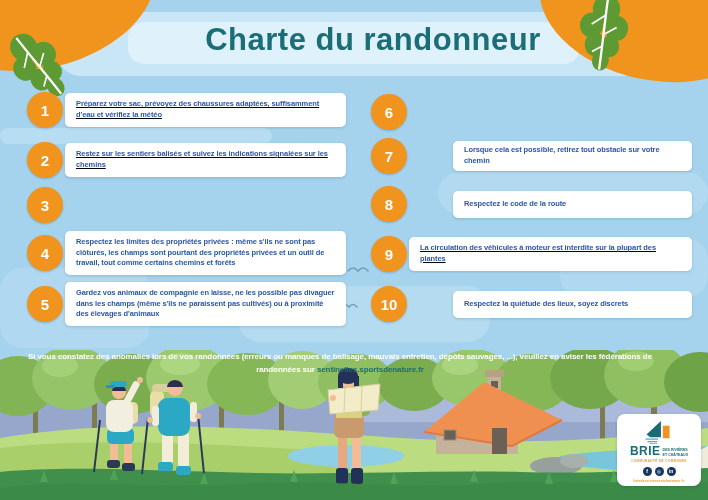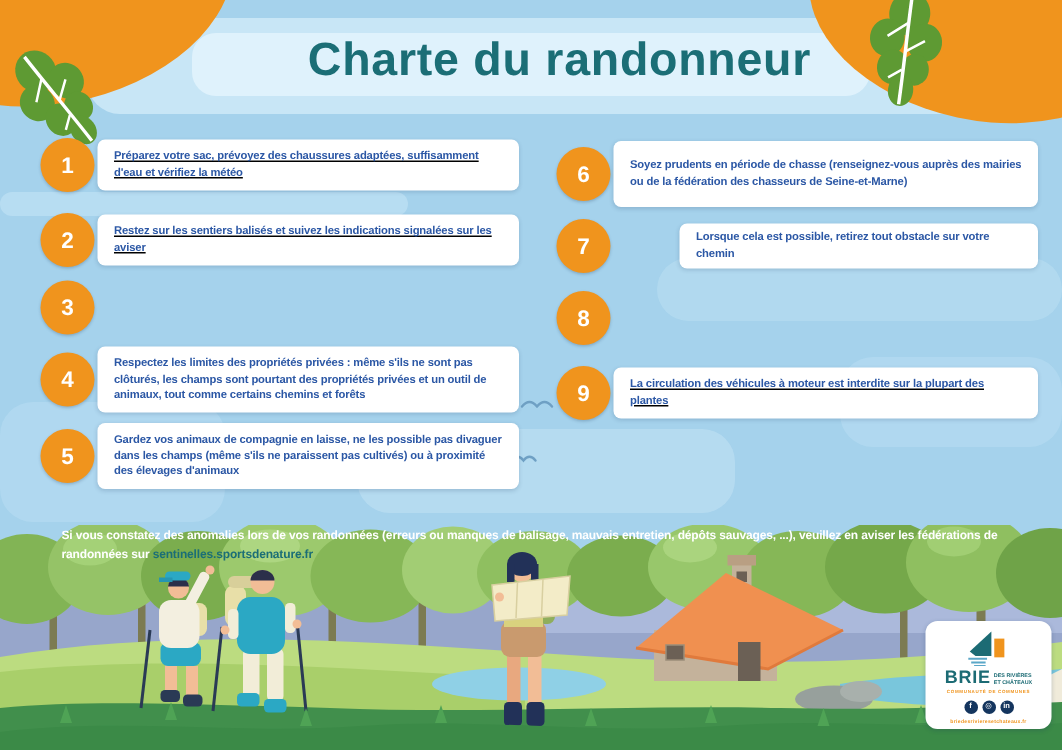--- a/index.html
+++ b/index.html
@@ -48,21 +48,21 @@
     margin:0;padding:4px 9px 4px 11px;color:#2B57A5;font-weight:700;
     font-size:7.5px;line-height:1.42;letter-spacing:-.1px;
   }
   .h1{min-height:27px;margin-left:46px;} .h2{min-height:34px;text-decoration:underline;} .h3{min-height:44px;}
   
   .birds{position:absolute;left:0;top:0;pointer-events:none;}
   
   .scene{position:absolute;left:0;bottom:0;width:708px;height:150px;display:block;}
   
   .footer-note{
-    position:absolute;left:41px;top:342px;width:640px;text-align:left;z-index:5;
+    position:absolute;left:20px;top:342px;width:640px;text-align:center;z-index:5;
     color:#fff;font-weight:700;font-size:8px;line-height:1.65;letter-spacing:-.1px;
   }
   .footer-note .link{color:#1B6E76;}
   
   .logo-card{
     position:absolute;left:617px;top:414px;width:84px;height:72px;background:#fff;
     border-radius:8px;z-index:6;display:flex;flex-direction:column;align-items:center;
     padding:5px 3px 3px;box-shadow:0 1px 3px rgba(20,50,90,.2);
   }
   .brand-row{display:flex;align-items:flex-end;gap:2px;margin-top:1px;}
@@ -130,60 +130,66 @@
   <div class="col col-left">
     <div class="rule-row" style="margin-bottom:14px">
       <div class="badge">1</div>
       <div class="card h2">
           <p>Préparez votre sac, prévoyez des chaussures adaptées, suffisamment d'eau et vérifiez la météo</p>
         </div>
     </div>
     <div class="rule-row" style="margin-bottom:9px">
       <div class="badge">2</div>
       <div class="card h2">
-          <p>Restez sur les sentiers balisés et suivez les indications signalées sur les aviser</p>
+          <p>Restez sur les sentiers balisés et suivez les indications signalées sur les chemins</p>
         </div>
     </div>
     <div class="rule-row" style="margin-bottom:8px">
       <div class="badge">3</div>
     </div>
     <div class="rule-row" style="margin-bottom:7px">
       <div class="badge">4</div>
       <div class="card h3">
-          <p>Respectez les limites des propriétés privées : même s'ils ne sont pas clôturés, les champs sont pourtant des propriétés privées et un outil de animaux, tout comme certains chemins et forêts</p>
+          <p>Respectez les limites des propriétés privées : même s'ils ne sont pas clôturés, les champs sont pourtant des propriétés privées et un outil de travail, tout comme certains chemins et forêts</p>
         </div>
     </div>
     <div class="rule-row">
       <div class="badge">5</div>
       <div class="card h3">
           <p>Gardez vos animaux de compagnie en laisse, ne les possible pas divaguer dans les champs (même s'ils ne paraissent pas cultivés) ou à proximité des élevages d'animaux</p>
         </div>
     </div>
   </div>
 
   <div class="col col-right">
     <div class="rule-row" style="margin-bottom:8px">
       <div class="badge">6</div>
-      <div class="card h3">
-          <p>Soyez prudents en période de chasse (renseignez-vous auprès des mairies ou de la fédération des chasseurs de Seine-et-Marne)</p>
-        </div>
     </div>
     <div class="rule-row" style="margin-bottom:12px">
       <div class="badge">7</div>
       <div class="card h1">
           <p>Lorsque cela est possible, retirez tout obstacle sur votre chemin</p>
         </div>
     </div>
     <div class="rule-row" style="margin-bottom:14px">
       <div class="badge">8</div>
+      <div class="card h1">
+          <p>Respectez le code de la route</p>
+        </div>
     </div>
     <div class="rule-row" style="margin-bottom:14px">
       <div class="badge">9</div>
       <div class="card h2">
           <p>La circulation des véhicules à moteur est interdite sur la plupart des plantes</p>
+        </div>
+    </div>
+    <div class="rule-row">
+      <div class="badge">10</div>
+      <div class="card h1">
+          <p>Respectez la quiétude des lieux, soyez discrets</p>
         </div>
     </div>
   </div>
 
   <svg class="scene" viewBox="0 0 708 150" preserveAspectRatio="none">
     <g>
       <path d="M0,58 C90,30 210,48 320,40 C440,30 540,54 640,42 C665,38 690,42 708,36 L708,150 L0,150 Z" fill="#97A6CB"></path>
       <path d="M360,52 C470,26 600,44 708,30 L708,72 L360,72 Z" fill="#ABB9DB"></path>
     </g>
     <g>

